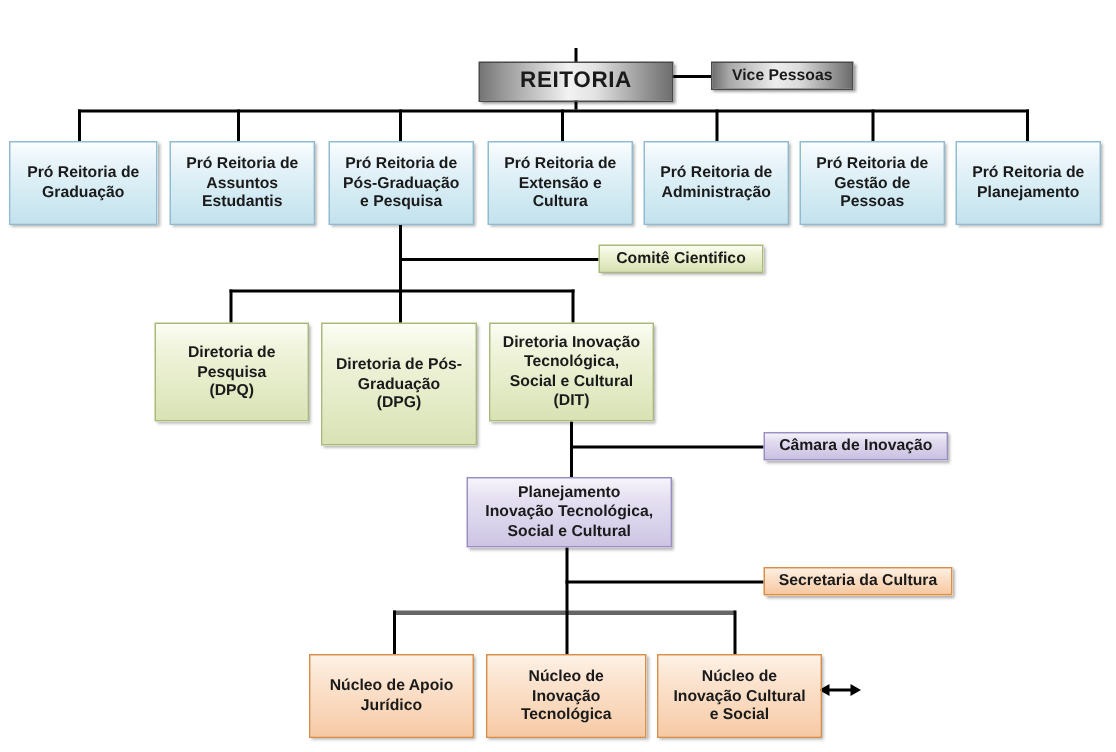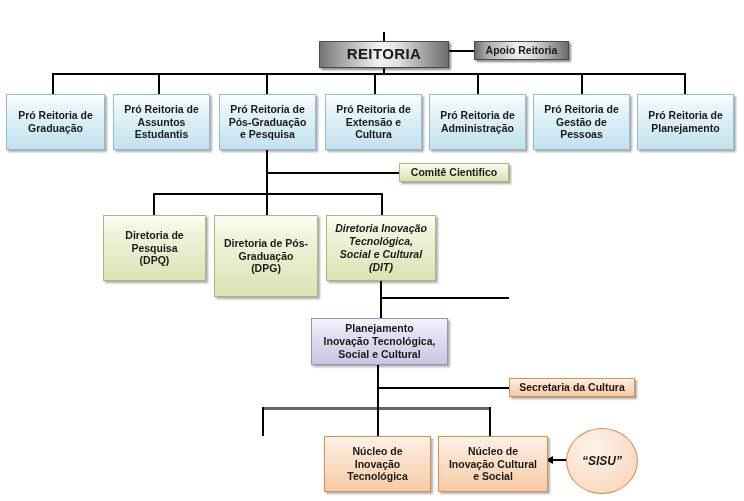--- a/index.html
+++ b/index.html
@@ -155,21 +155,21 @@
   <div class="ln" style="left:489px; top:407px; width:2px; height:29px;"></div>
 
   <svg class="arrow" style="left:546px; top:452px; width:28px; height:16px;" viewBox="0 0 28 16">
     <line x1="5" y1="8" x2="23" y2="8" stroke="#000" stroke-width="2"></line>
     <polygon points="0,8 7,4 7,12" fill="#000"></polygon>
     <polygon points="28,8 21,4 21,12" fill="#000"></polygon>
   </svg>
 
   <div class="node gray-top" style="left:319px; top:5px; width:130px; height:27px;margin-top:36px;">REITORIA</div>
 
-  <div class="node gray-sub" style="left:474px; top:41px; width:95px; height:19px;">Apoio Reitoria</div>
+  <div class="node gray-sub" style="left:474px; top:41px; width:95px; height:19px;">Vice Pessoas</div>
 
   <div class="node blue" style="left:6px; top:94px; width:99px; height:56px;">Pró Reitoria de
 Graduação</div>
   <div class="node blue" style="left:113px; top:94px; width:97px; height:56px;">Pró Reitoria de
 Assuntos
 Estudantis</div>
   <div class="node blue" style="left:219px; top:94px; width:97px; height:56px;">Pró Reitoria de
 Pós-Graduação
 e Pesquisa</div>
   <div class="node blue" style="left:325px; top:94px; width:97px; height:56px;">Pró Reitoria de
@@ -184,34 +184,36 @@
 Planejamento</div>
 
   <div class="node green" style="left:103px; top:215px; width:103px; height:66px;">Diretoria de
 Pesquisa
 (DPQ)</div>
 
   <div class="node green-pill" style="left:399px; top:163px; width:110px; height:19px;">Comitê Cientifico</div>
   <div class="node green" style="left:214px; top:215px; width:104px; height:82px;">Diretoria de Pós-
 Graduação
 (DPG)</div>
-  <div class="node green" style="left:326px; top:215px; width:110px; height:66px;font-style:italic;">Diretoria Inovação
+  <div class="node green" style="left:326px; top:215px; width:110px; height:66px;">Diretoria Inovação
 Tecnológica,
 Social e Cultural
 (DIT)</div>
 
+  <div class="node purple-pill" style="left:509px; top:288px; width:123px; height:19px;">Câmara de Inovação</div>
 
   <div class="node purple" style="left:311px; top:318px; width:137px; height:47px;">Planejamento
 Inovação Tecnológica,
 Social e Cultural</div>
 
   <div class="node orange-pill" style="left:509px; top:378px; width:126px; height:19px;">Secretaria da Cultura</div>
 
+  <div class="node orange" style="left:206px; top:436px; width:110px; height:56px;">Núcleo de Apoio
+Jurídico</div>
   <div class="node orange" style="left:324px; top:436px; width:107px; height:56px;">Núcleo de
 Inovação
 Tecnológica</div>
   <div class="node orange" style="left:438px; top:436px; width:110px; height:56px;">Núcleo de
 Inovação Cultural
 e Social</div>
 
-  <div class="node ellipse" style="left:566px; top:428px; width:72px; height:66px;">“SISU”</div>
 
 </div>
 
 </body></html>

